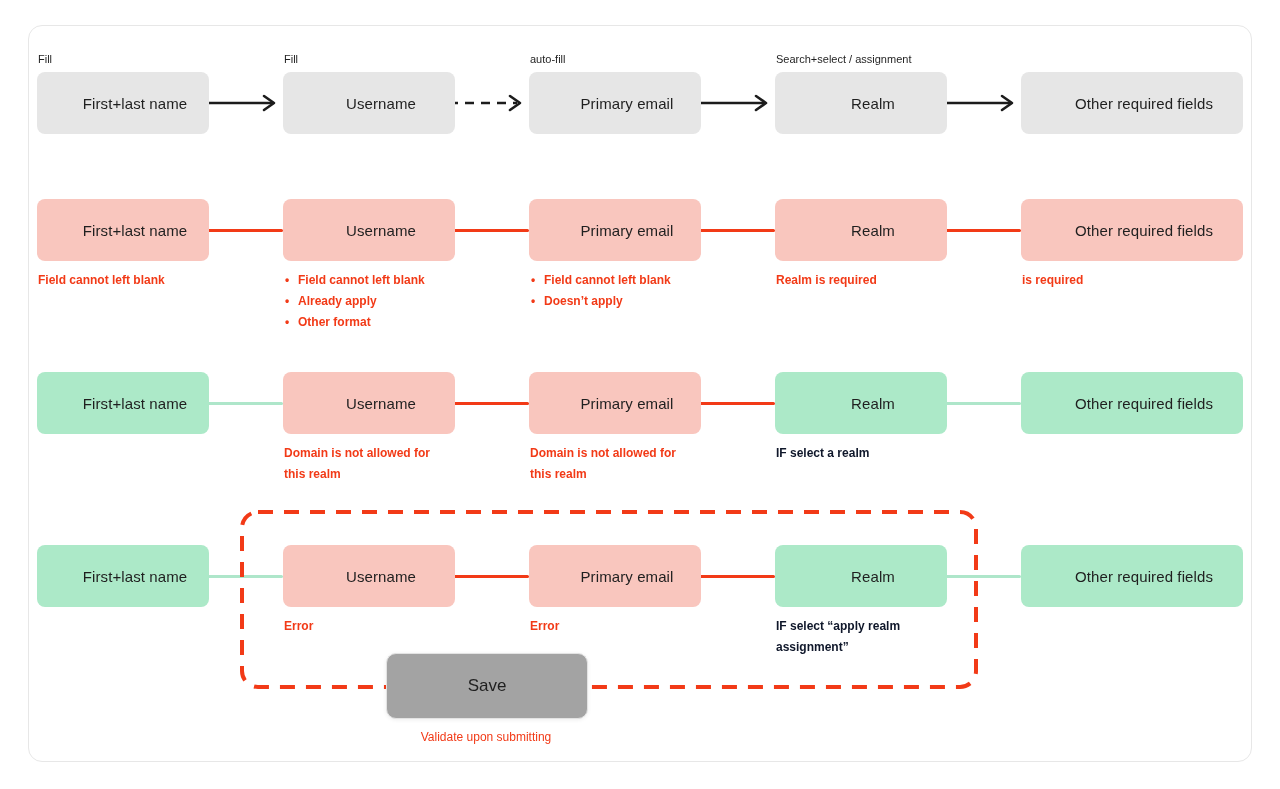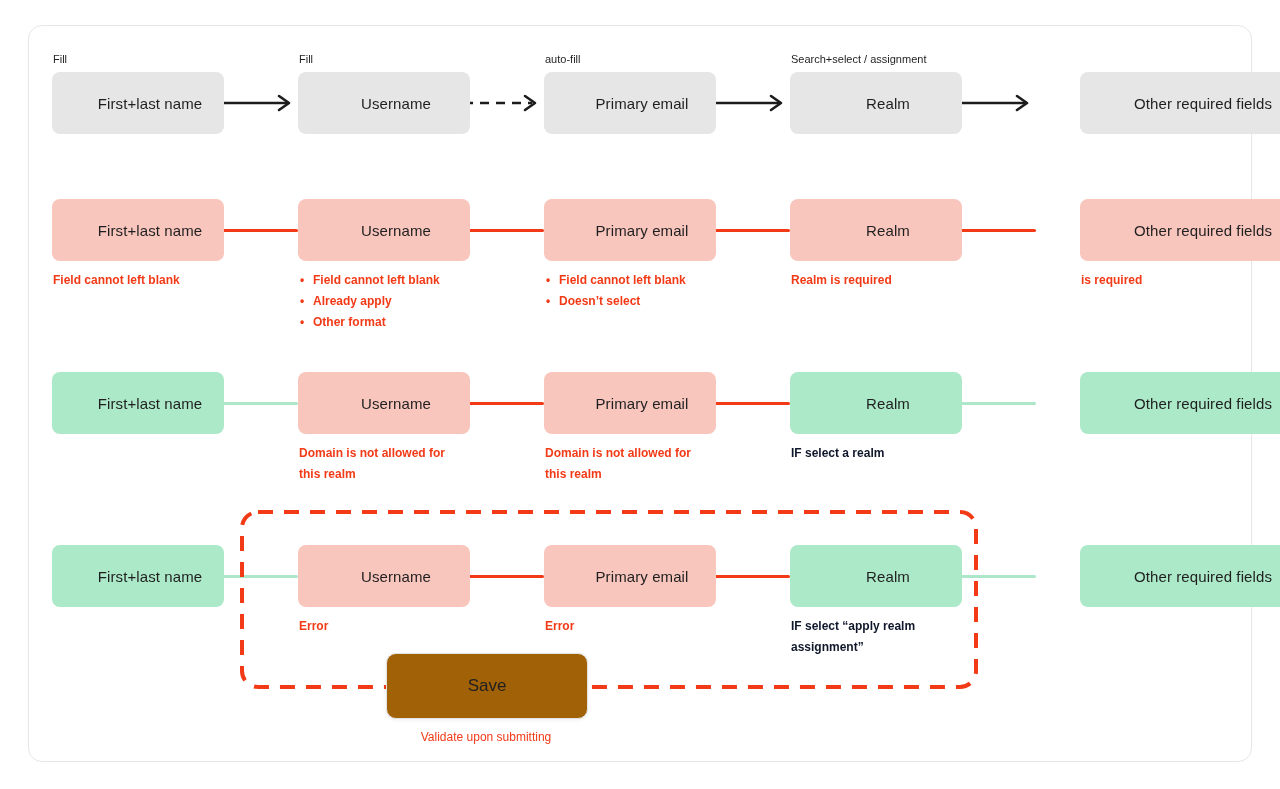--- a/index.html
+++ b/index.html
@@ -5,24 +5,24 @@
   html,body{margin:0;padding:0;}
   body{
     width:1280px;height:789px;background:#ffffff;overflow:hidden;
     font-family:"Liberation Sans", sans-serif;color:#1f1f1f;
   }
   .card{
     position:relative;margin:25px 0 0 28px;width:1224px;height:737px;
     background:#fff;border:1px solid var(--c-cardborder,#e7e7e7);
     border-radius:14px;box-sizing:border-box;
   }
-  .row{position:absolute;left:23px;width:968px;height:62px;display:flex;align-items:center;}
+  .row{position:absolute;left:8px;width:968px;height:62px;display:flex;align-items:center;}
   .row-1{top:46px}.row-2{top:173px}.row-3{top:346px}.row-4{top:519px}
   .cell{position:relative;height:62px;flex:0 0 148px;}
-  .cell.wide{flex:0 0 198px;margin-left:44px;}
+  .cell.wide{flex:0 0 198px;}
   .box{
     width:100%;height:100%;border-radius:8px;display:flex;align-items:center;
     justify-content:center;font-size:15px;letter-spacing:.1px;padding-left:24px;
   }
   .state-neutral{background:var(--c-neutral,#e6e6e6)}
   .state-error{background:var(--c-error,#f9c6be)}
   .state-ok{background:var(--c-ok,#ace9c8)}
   .toplabel{
     position:absolute;bottom:calc(100% + 7px);left:1px;font-size:11px;
     color:#1f1f1f;white-space:nowrap;
@@ -35,21 +35,21 @@
     position:absolute;top:calc(100% + 9px);left:1px;font-size:12px;
     line-height:21px;color:var(--c-red,#f23a17);max-width:160px;font-weight:bold;
   }
   .note.black{color:#0f172a;}
   ul.note{list-style:none;margin:0;padding:0;}
   ul.note li{position:relative;padding-left:14px;white-space:nowrap;}
   ul.note li::before{content:"\2022";position:absolute;left:1px;}
   .dashed-group{position:absolute;left:209px;top:482px;z-index:1;pointer-events:none;}
   .save-btn{
     position:absolute;left:357px;top:627px;width:200px;height:64px;z-index:3;
-    background:#a16207;border:1.5px solid #e3e3e3;border-radius:10px;
+    background:#a3a3a3;border:1.5px solid #e3e3e3;border-radius:10px;
     box-shadow:0 1px 4px rgba(0,0,0,.07);
     display:flex;align-items:center;justify-content:center;
     font-size:17px;color:#1f1f1f;font-family:"Liberation Sans", sans-serif;cursor:pointer;
   }
   .save-footnote{
     position:absolute;left:357px;top:704px;width:200px;text-align:center;
     font-size:12px;color:var(--c-red,#f23a17);z-index:3;
   }
   svg.arrow{display:block;}
 </style>
@@ -136,21 +136,21 @@
     </div>
     <div class="conn">
         <div class="line red"></div>
       </div>
     <div class="cell">
       <div class="box state-error">
           <span>Primary email</span>
         </div>
       <ul class="note">
         <li>Field cannot left blank</li>
-        <li>Doesn’t select</li>
+        <li>Doesn’t apply</li>
       </ul>
     </div>
     <div class="conn">
         <div class="line red"></div>
       </div>
     <div class="cell">
       <div class="box state-error">
           <span>Realm</span>
         </div>
       <div class="note">Realm is required</div>

